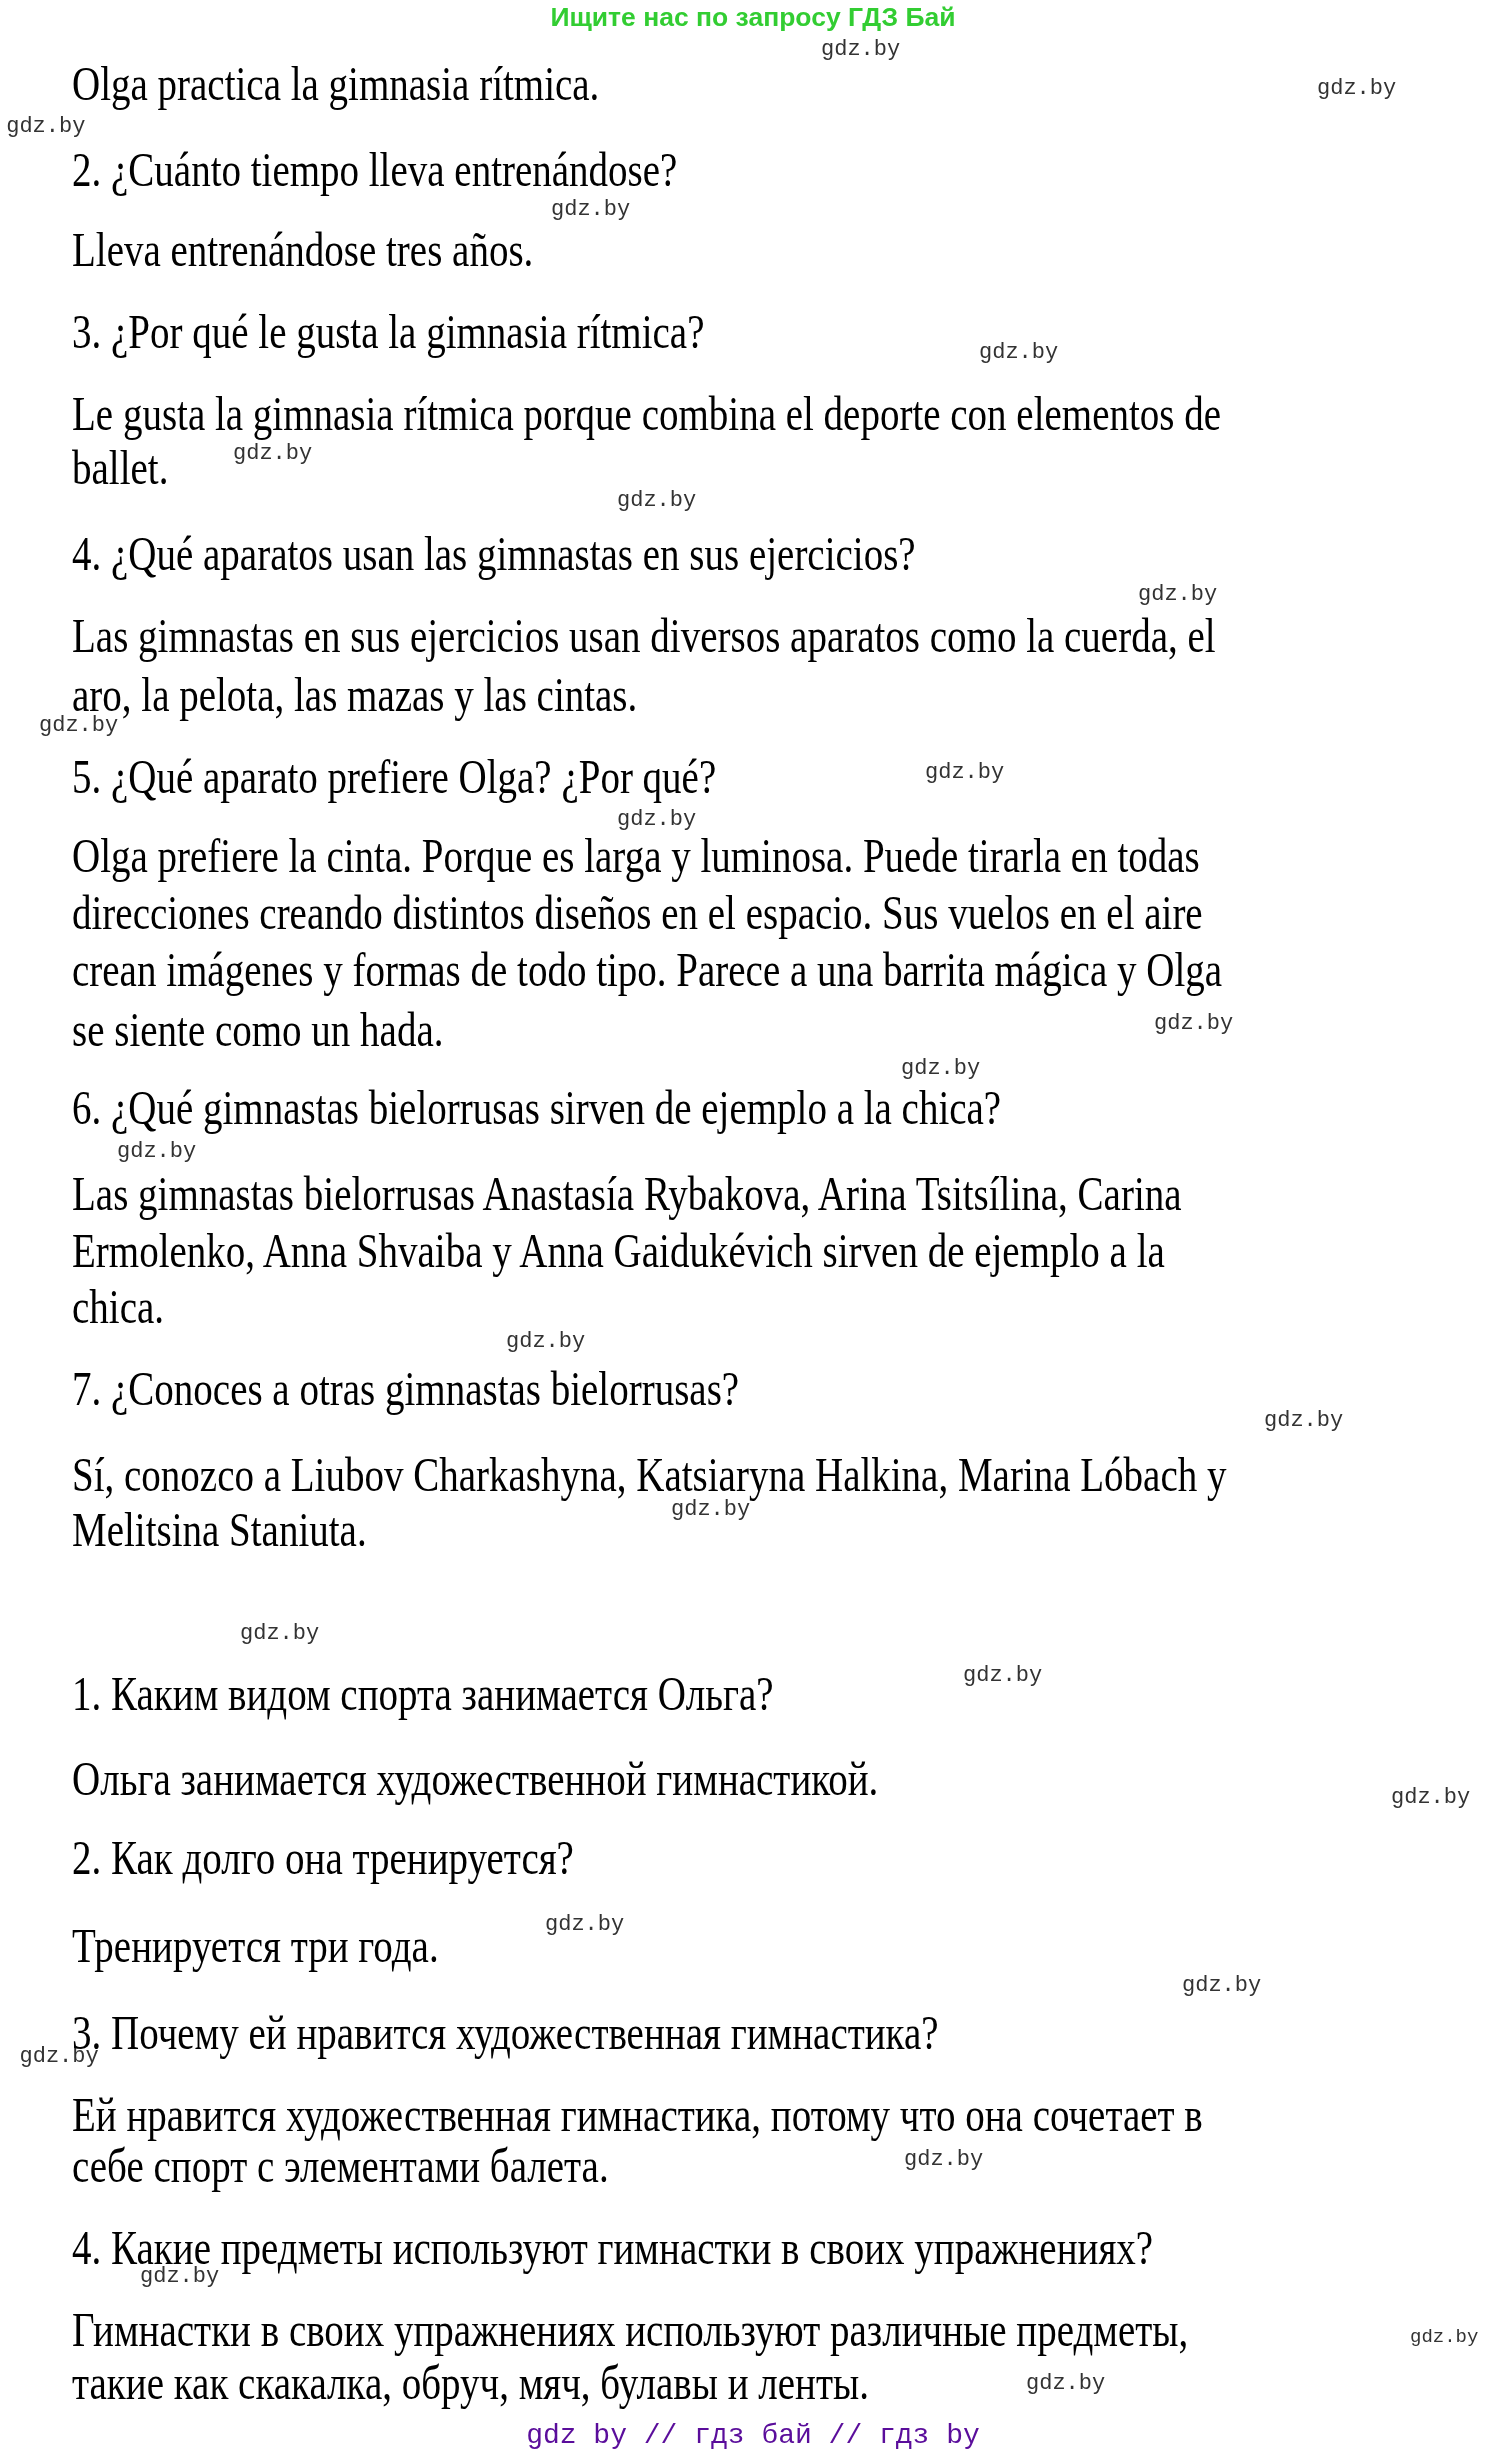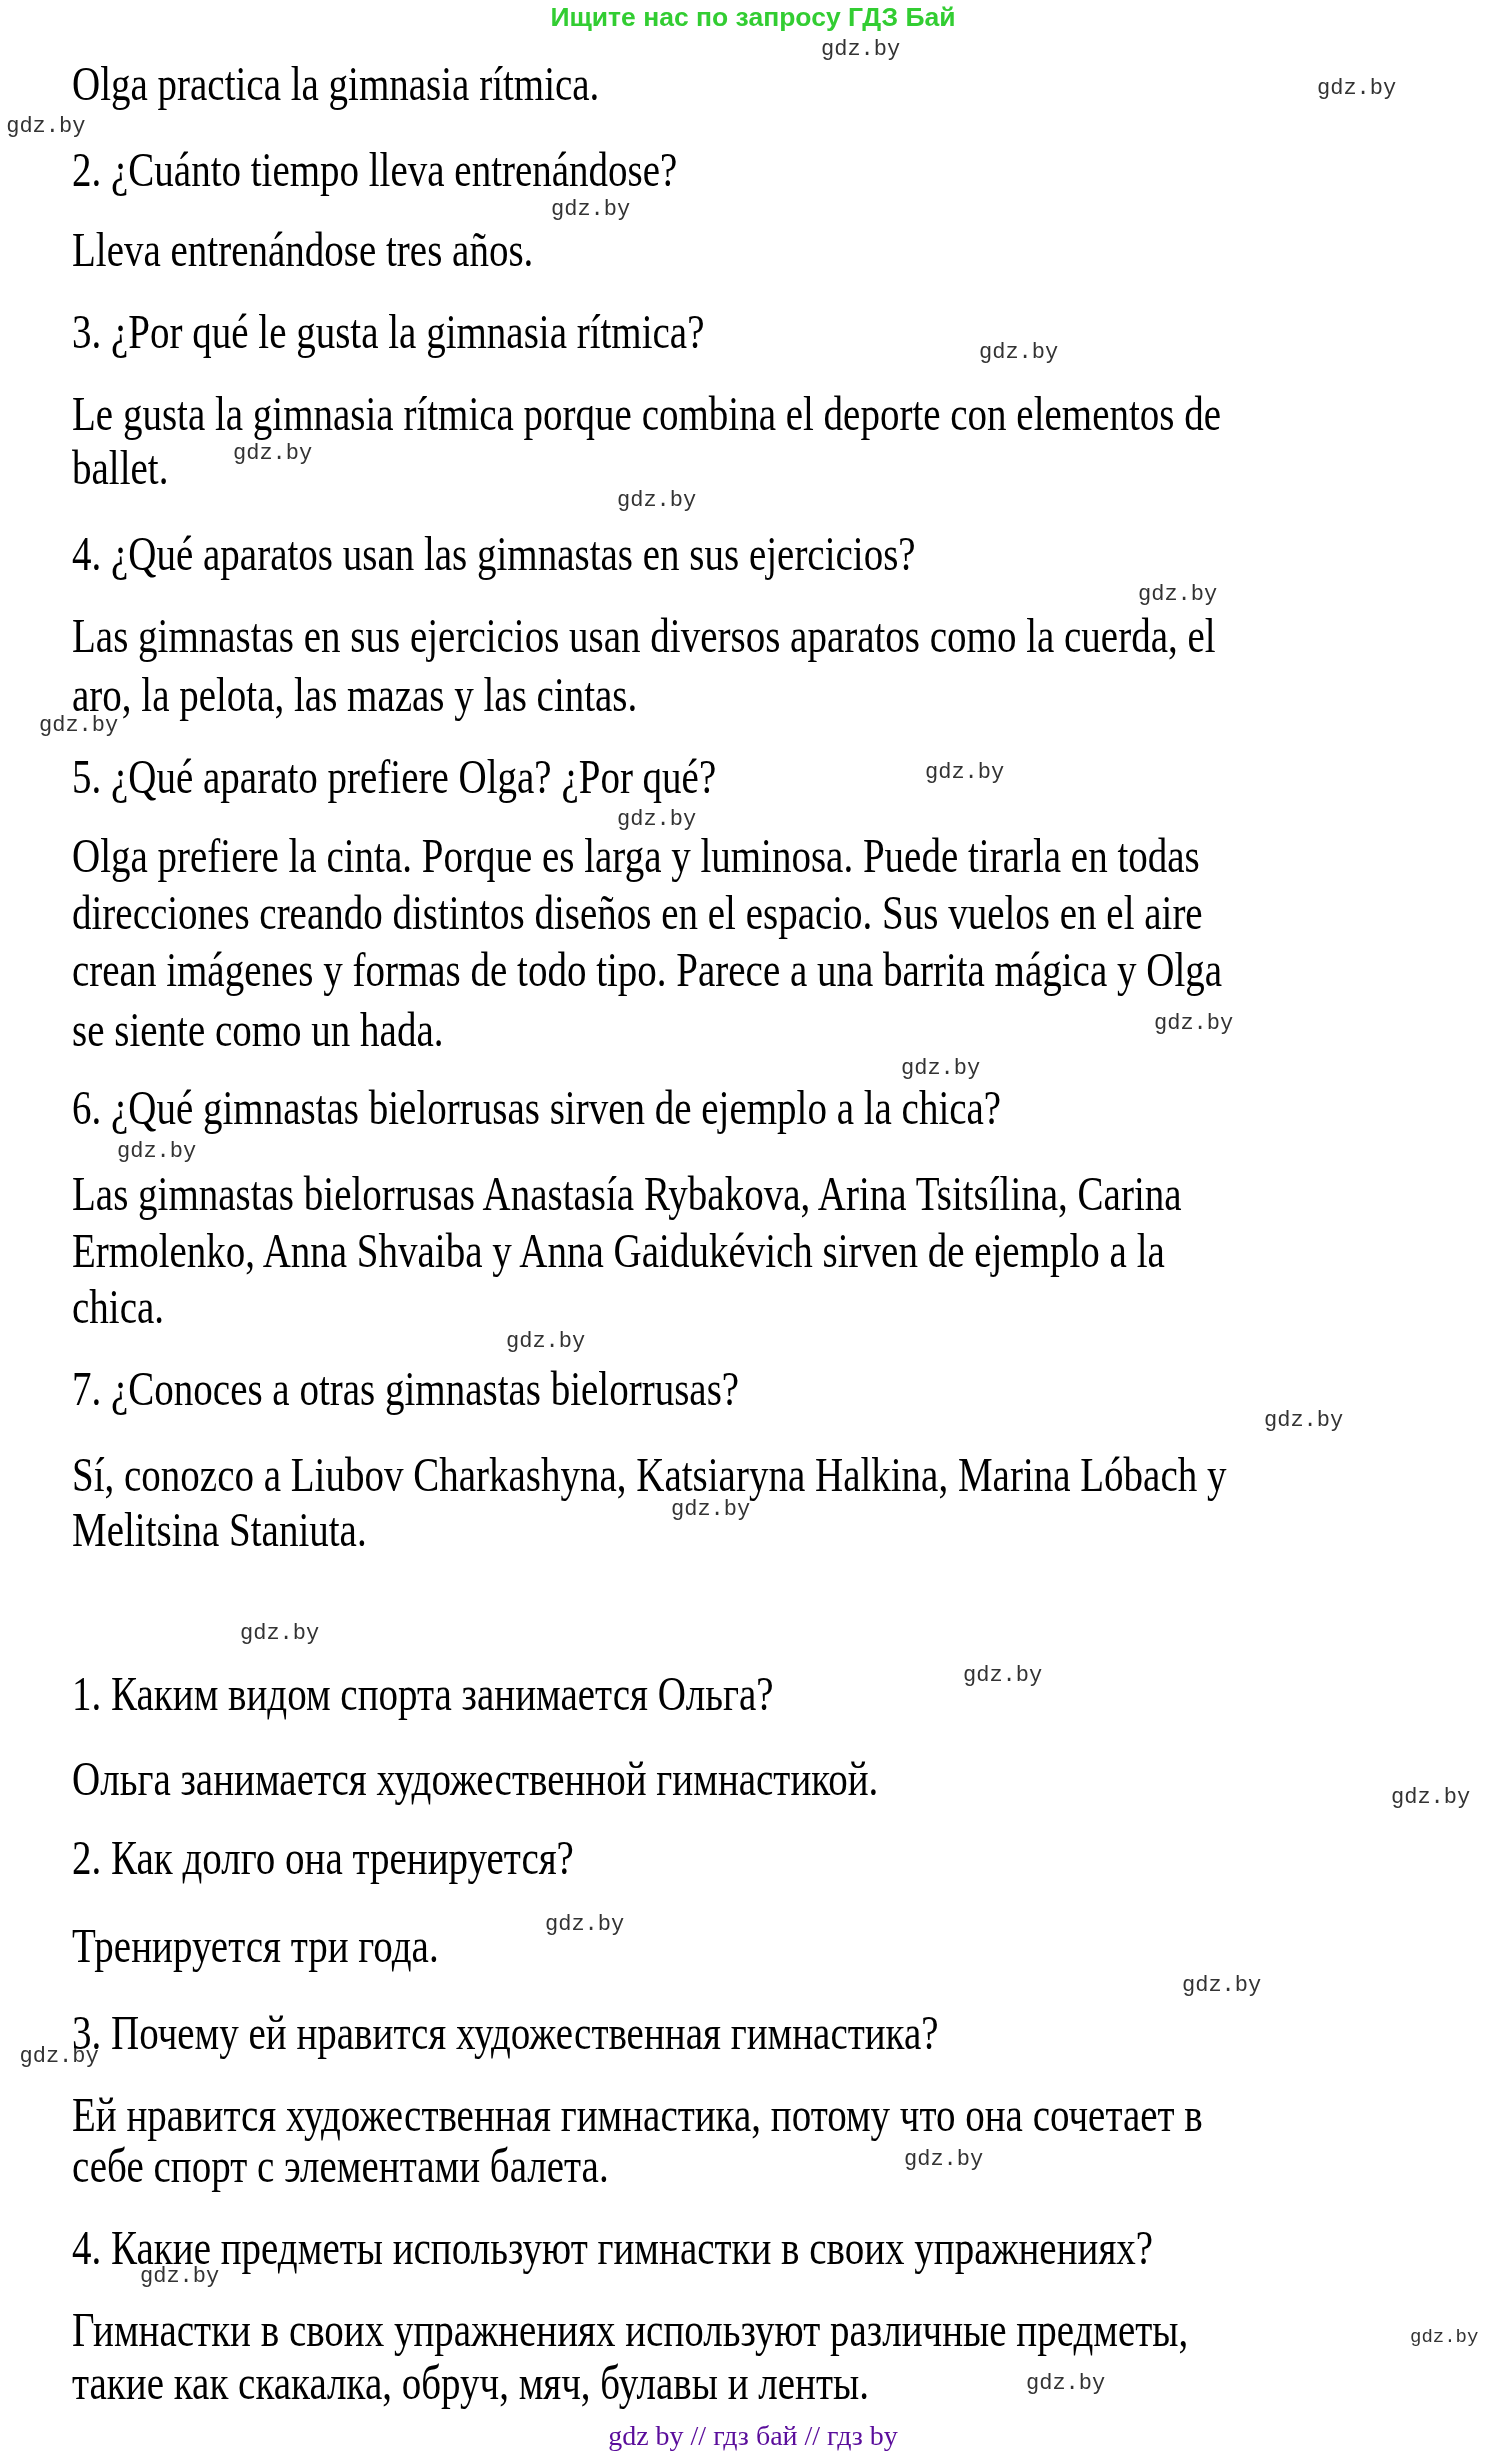--- a/index.html
+++ b/index.html
@@ -32,21 +32,21 @@
     position:absolute;
     font-family:Liberation Mono, monospace;
     font-size:22px; line-height:1;
     color:#333333;
     white-space:nowrap;
   }
   .wm.small { font-size:19px; }
   .footer {
     position:absolute; top:2422px; left:0; width:100%;
     text-align:center;
-    font-family:Liberation Serif, serif;
+    font-family:Liberation Mono, monospace;
     font-size:28px; font-weight:500;
     color:#5a0d9b;
     line-height:1;
     white-space:nowrap;
   }
 </style>
 </head>
 <body>
 
 <div class="page">

